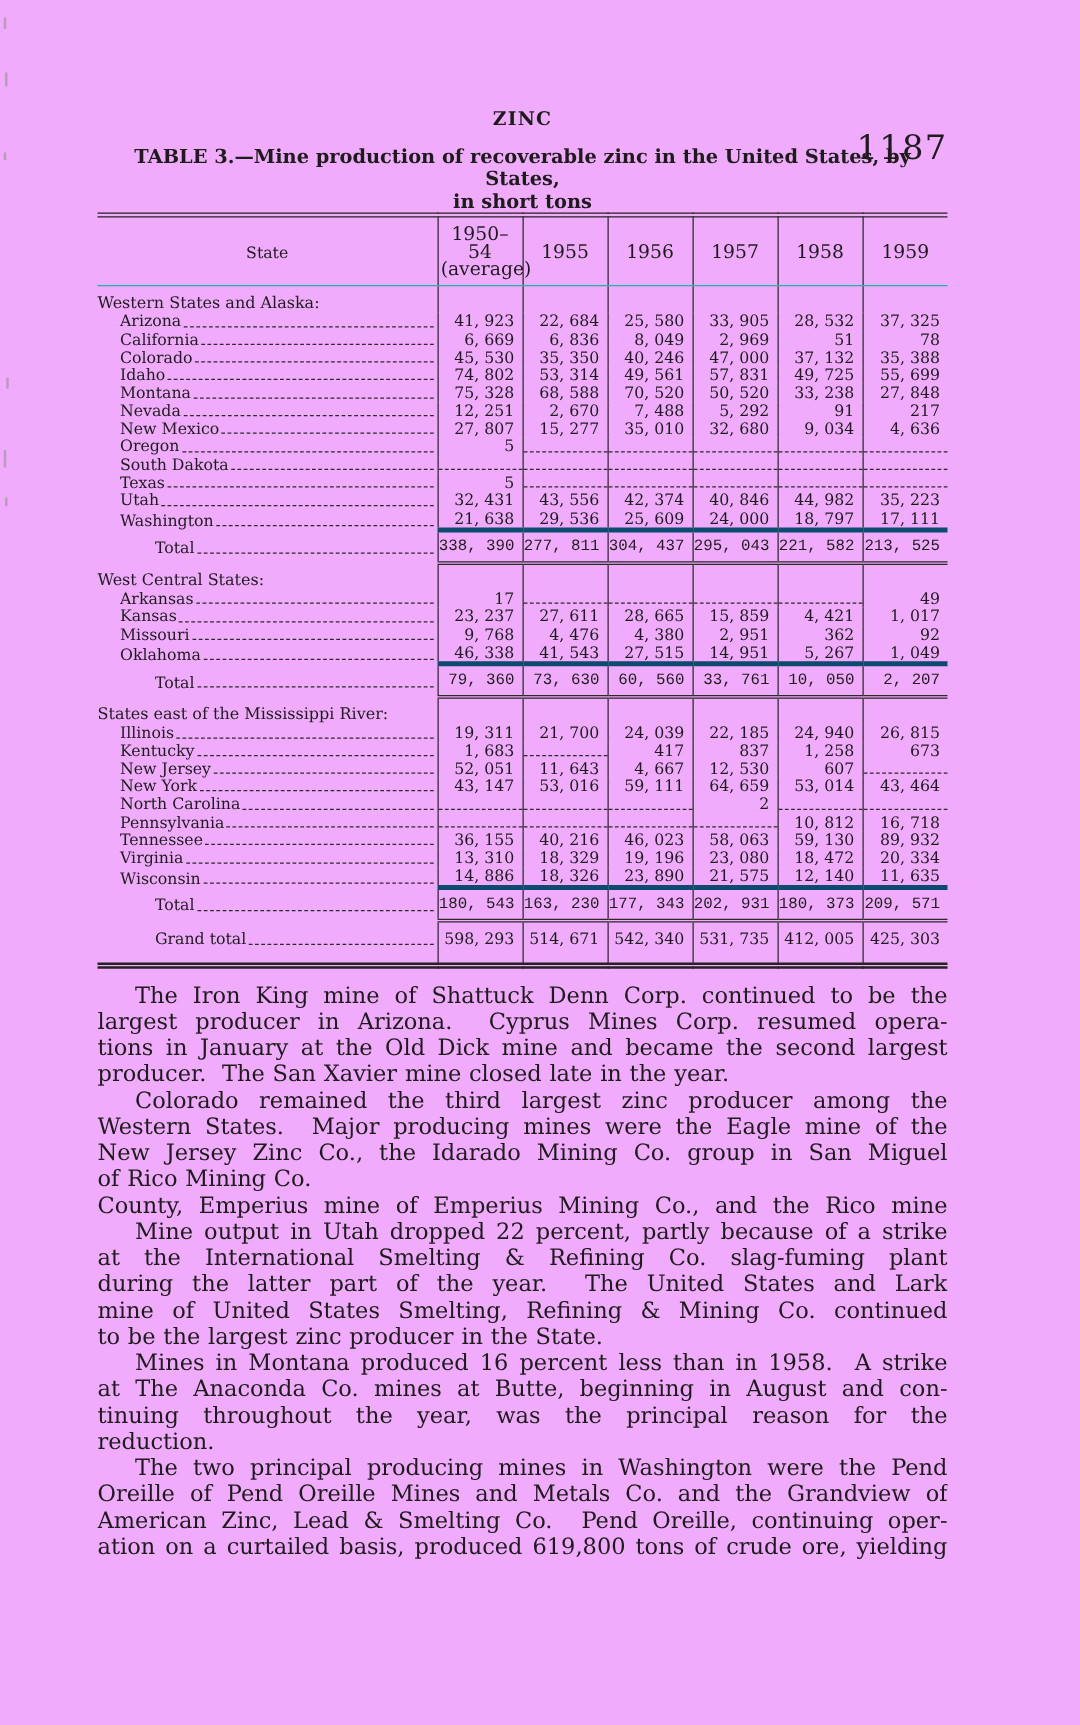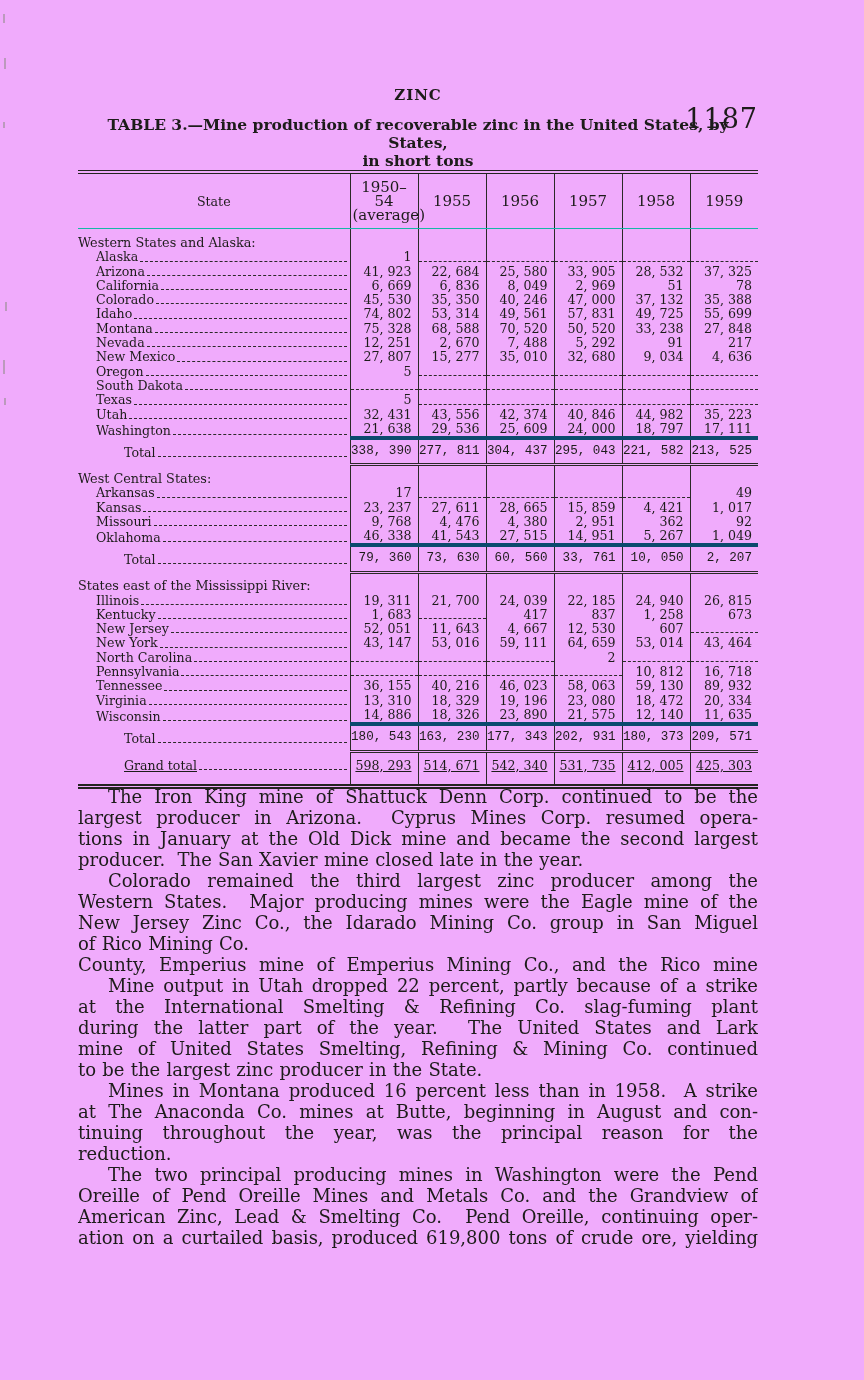--- a/index.html
+++ b/index.html
@@ -46,21 +46,21 @@
   .staterow .state { padding-left: 18px; }
   .nmflex { display: flex; align-items: flex-end; }
   .nm { white-space: nowrap; }
   .leader { flex: 1 1 auto; border-bottom: 1px dashed #2b2a27; margin: 0 1px 3px 2px; height: 1px; }
   .dashline { border-bottom: 1px dashed #2b2a27; margin: 0 0 3px 0; height: 1px; width: 100%; }
   td.num.empty { padding: 0; }
   tr.totalrow td { padding-top: 4px; padding-bottom: 5px; }
   tr.totalrow td.num { border-top: 4px solid #0c4a6e; border-bottom: 3px double #2b2a27; font-family: Liberation Mono, monospace; }
   tr.totalrow td.state { border: none; }
   tr.totalrow .state, tr.grandrow .state { padding-left: 46px; text-align: right; }
-  tr.grandrow td { padding-top: 6px; padding-bottom: 11px; text-decoration: underline; }
+  tr.grandrow td { padding-top: 6px; padding-bottom: 11px; }
 
   
   .bodytext { position: absolute; top: 786px; left: 78px; width: 680px;
     font-size: 18px; line-height: 21px; }
   .line { text-align: justify; text-align-last: justify; white-space: pre-wrap;
     height: 21px; overflow: hidden; word-spacing: .5px; }
   .line.first { padding-left: 30px; }
   .line.noj { text-align-last: left; }
 </style>
 </head>
@@ -116,44 +116,20 @@
               <div class="nmflex">
                 <span class="nm">Western States and Alaska:</span>
               </div>
             </td>
             <td class="num">&nbsp;</td>
             <td class="num">&nbsp;</td>
             <td class="num">&nbsp;</td>
             <td class="num">&nbsp;</td>
             <td class="num">&nbsp;</td>
             <td class="num">&nbsp;</td>
-          </tr>
-          <tr class="staterow">
-            <td class="state">
-              <div class="nmflex">
-                <span class="nm">Alaska</span>
-                <span class="leader"></span>
-              </div>
-            </td>
-            <td class="num">1</td>
-            <td class="num empty">
-              <div class="dashline"></div>
-            </td>
-            <td class="num empty">
-              <div class="dashline"></div>
-            </td>
-            <td class="num empty">
-              <div class="dashline"></div>
-            </td>
-            <td class="num empty">
-              <div class="dashline"></div>
-            </td>
-            <td class="num empty">
-              <div class="dashline"></div>
-            </td>
           </tr>
           <tr class="staterow">
             <td class="state">
               <div class="nmflex">
                 <span class="nm">Arizona</span>
                 <span class="leader"></span>
               </div>
             </td>
             <td class="num">41, 923</td>
             <td class="num">22, 684</td>

